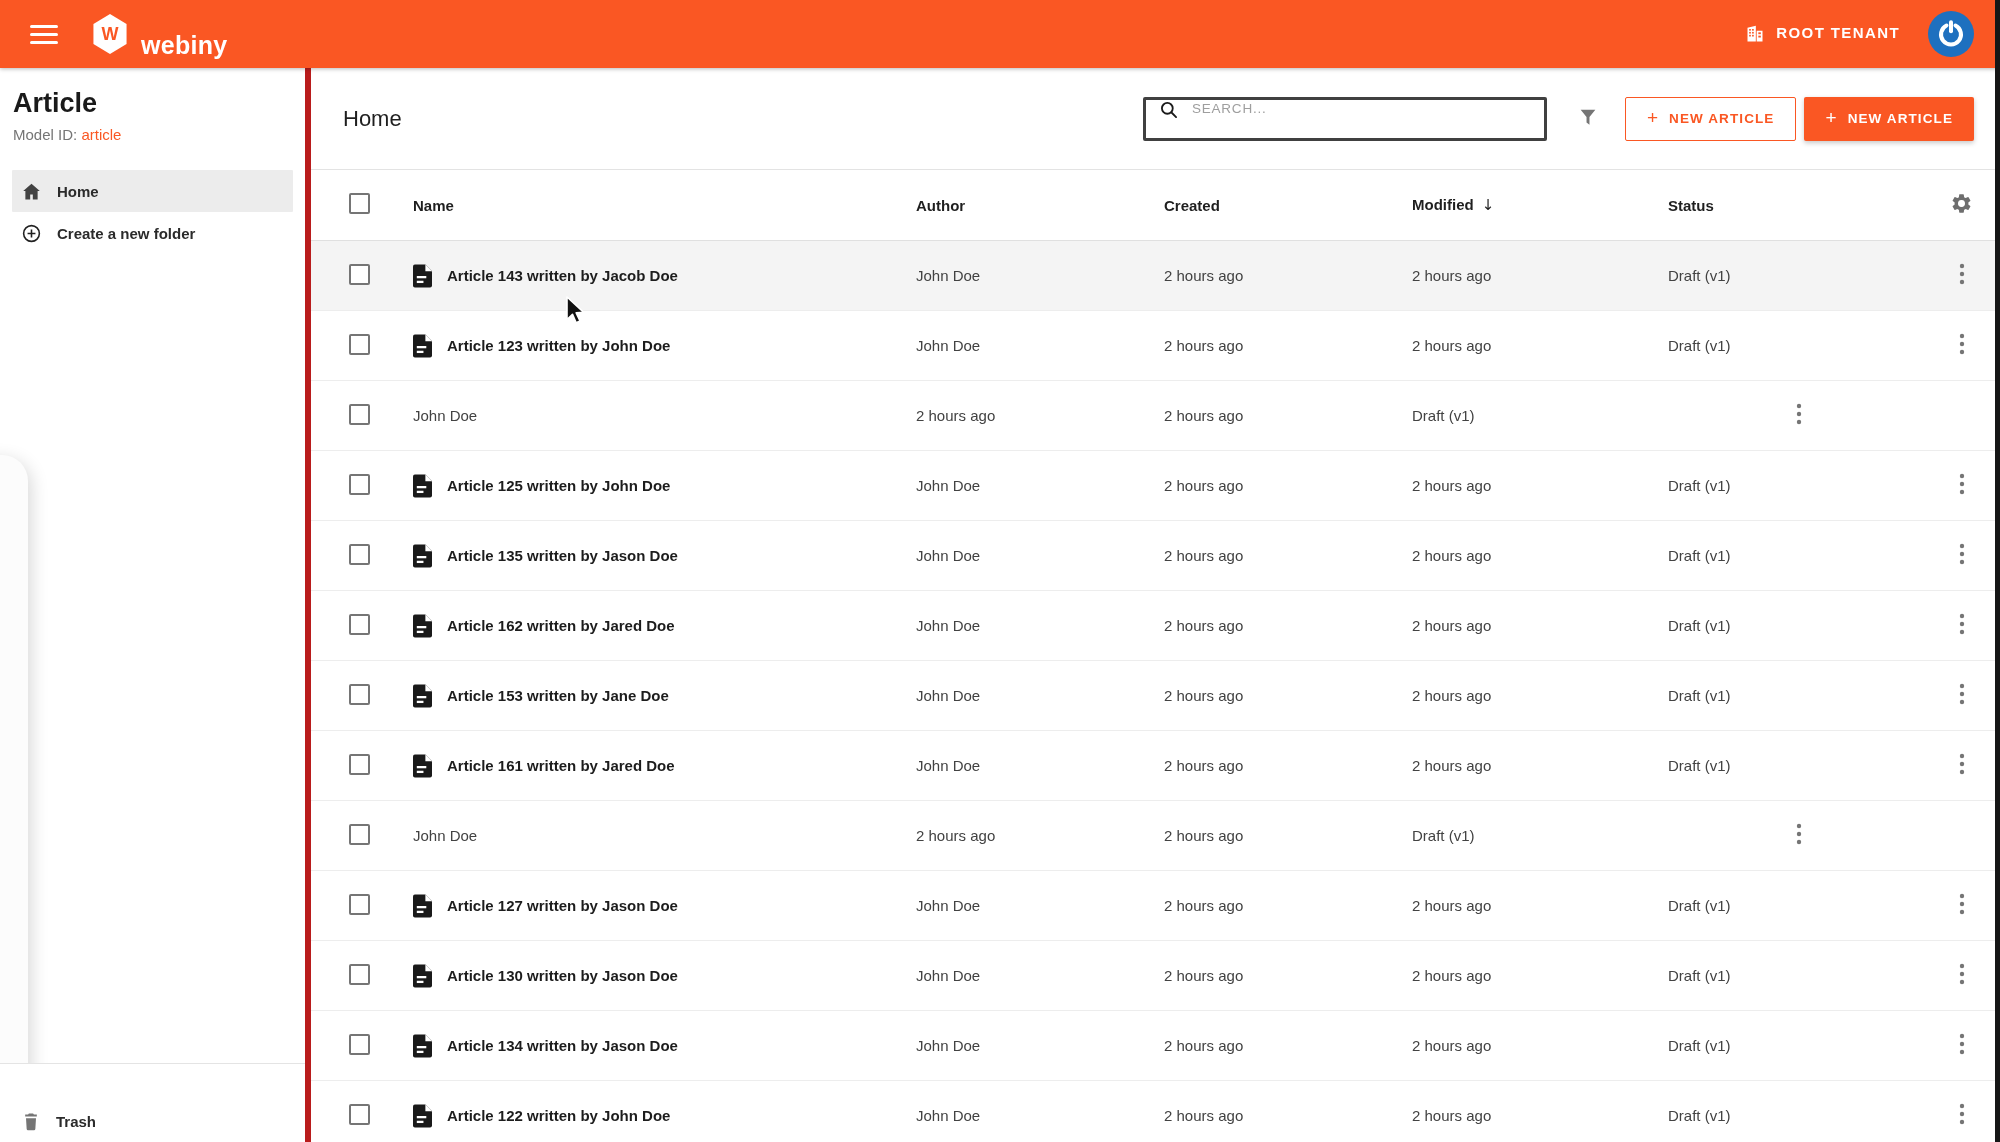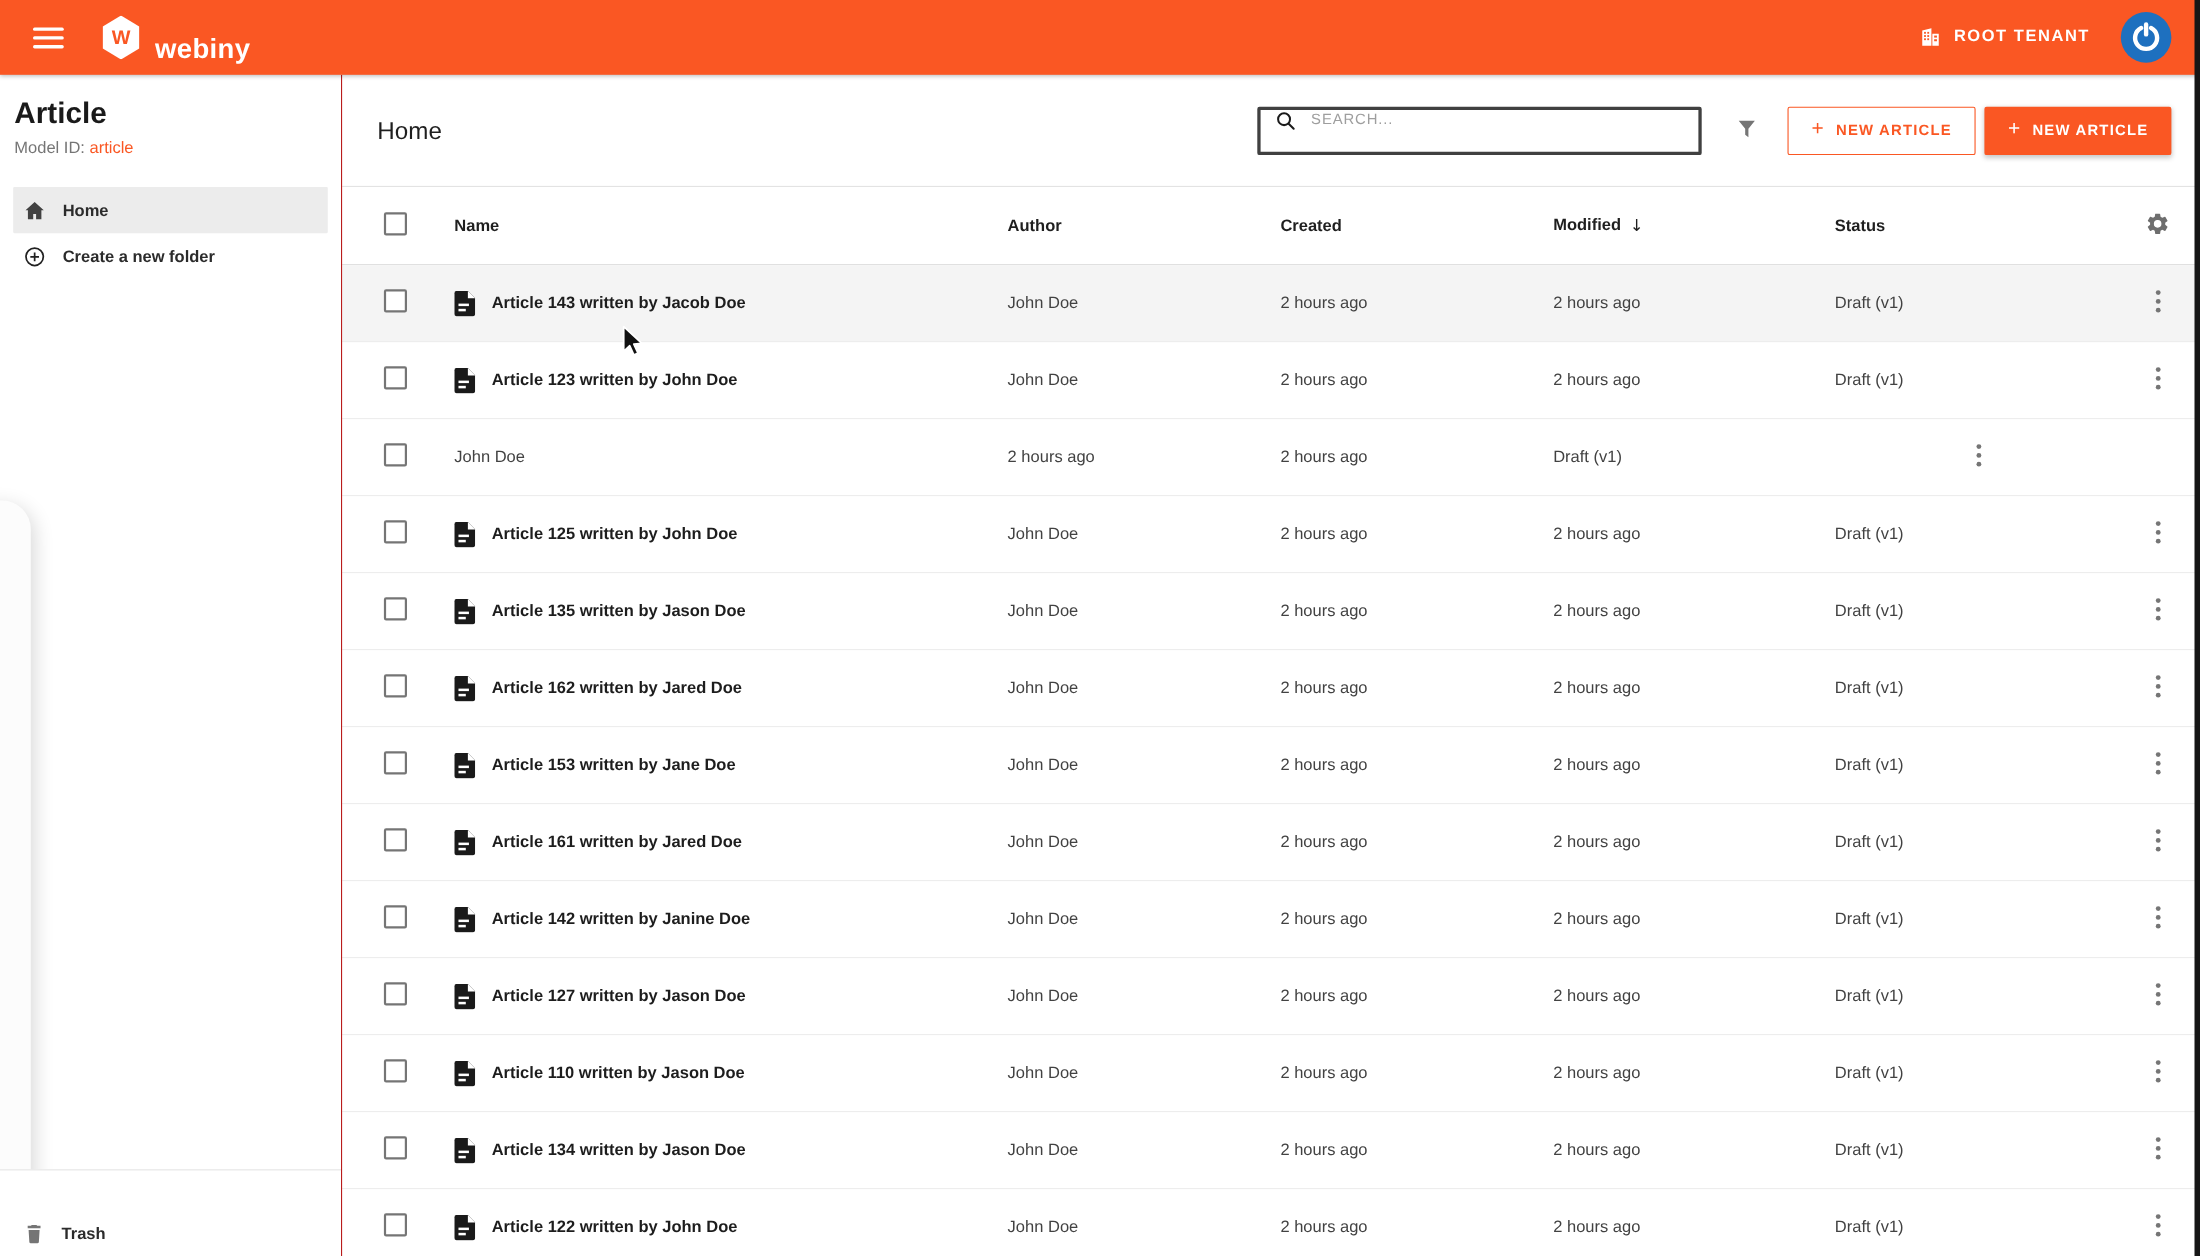--- a/index.html
+++ b/index.html
@@ -28,21 +28,21 @@
   .wordmark { color:#fff; font-size:25px; font-weight:700; letter-spacing:.3px;margin-top:22px; }
   .topbar-right { margin-left:auto; display:flex; align-items:center; gap:28px; }
   .tenant { display:flex; align-items:flex-start; gap:11px; color:#fff;
             font-size:15px; font-weight:600; letter-spacing:1.4px; cursor:pointer; }
   .avatar { width:46px; height:46px; border-radius:50%; background:#1e70bf;
             display:flex; align-items:center; justify-content:center; cursor:pointer; }
 
   
   .sidebar {
     position:absolute; top:68px; left:0; bottom:0; width:311px;
-    background:#fff; border-right:1px solid #b91c1c; z-index:5;
+    background:#fff; border-right:6px solid #b91c1c; z-index:5;
   }
   .sidebar-head { padding:20px 14px 12px 13px; }
   .sidebar-title { margin:0; font-size:27px; font-weight:600; color:#1a1a1a; }
   .model-id { margin:7px 0 1px; font-size:15px; color:#757575; }
   .model-id .value { color:#fa5723; }
   .side-nav { margin-top:14px; }
   .side-item {
     display:flex; align-items:center; gap:15px;
     height:42px; margin:0 12px; padding:0 9px; border-radius:1px;
     font-size:15px; font-weight:700; color:#2b2b2b; cursor:pointer;
@@ -442,31 +442,20 @@
         <svg width="6" height="24" viewBox="0 0 6 24">
           <circle cx="3" cy="4" r="2.2" fill="#757575"></circle>
           <circle cx="3" cy="12" r="2.2" fill="#757575"></circle>
           <circle cx="3" cy="20" r="2.2" fill="#757575"></circle>
         </svg>
       </button>
     </div>
   </div>
         <div class="trow row-grid">
     <div><span class="checkbox"></span></div>
-    <div class="c-name">
-      <span class="file-icon">
-        <svg width="19" height="24" viewBox="0 0 20 24">
-          <path fill="#1a1a1a" d="M2 0h11l7 7v15a2 2 0 0 1-2 2H2a2 2 0 0 1-2-2V2a2 2 0 0 1 2-2z"></path>
-          <path fill="#ffffff" d="M13 0l7 7h-7V0z"></path>
-          <rect x="4" y="12" width="10" height="2.4" fill="#fff"></rect>
-          <rect x="4" y="17" width="7" height="2.4" fill="#fff"></rect>
-        </svg>
-      </span>
-      <span class="name-text">Article 142 written by Janine Doe</span>
-    </div>
     <div>John Doe</div>
     <div>2 hours ago</div>
     <div>2 hours ago</div>
     <div>Draft (v1)</div>
     <div class="c-menu">
       <button class="dots-btn">
         <svg width="6" height="24" viewBox="0 0 6 24">
           <circle cx="3" cy="4" r="2.2" fill="#757575"></circle>
           <circle cx="3" cy="12" r="2.2" fill="#757575"></circle>
           <circle cx="3" cy="20" r="2.2" fill="#757575"></circle>
@@ -505,21 +494,21 @@
     <div><span class="checkbox"></span></div>
     <div class="c-name">
       <span class="file-icon">
         <svg width="19" height="24" viewBox="0 0 20 24">
           <path fill="#1a1a1a" d="M2 0h11l7 7v15a2 2 0 0 1-2 2H2a2 2 0 0 1-2-2V2a2 2 0 0 1 2-2z"></path>
           <path fill="#ffffff" d="M13 0l7 7h-7V0z"></path>
           <rect x="4" y="12" width="10" height="2.4" fill="#fff"></rect>
           <rect x="4" y="17" width="7" height="2.4" fill="#fff"></rect>
         </svg>
       </span>
-      <span class="name-text">Article 110 written by Jason Doe</span>
+      <span class="name-text">Article 130 written by Jason Doe</span>
     </div>
     <div>John Doe</div>
     <div>2 hours ago</div>
     <div>2 hours ago</div>
     <div>Draft (v1)</div>
     <div class="c-menu">
       <button class="dots-btn">
         <svg width="6" height="24" viewBox="0 0 6 24">
           <circle cx="3" cy="4" r="2.2" fill="#757575"></circle>
           <circle cx="3" cy="12" r="2.2" fill="#757575"></circle>

